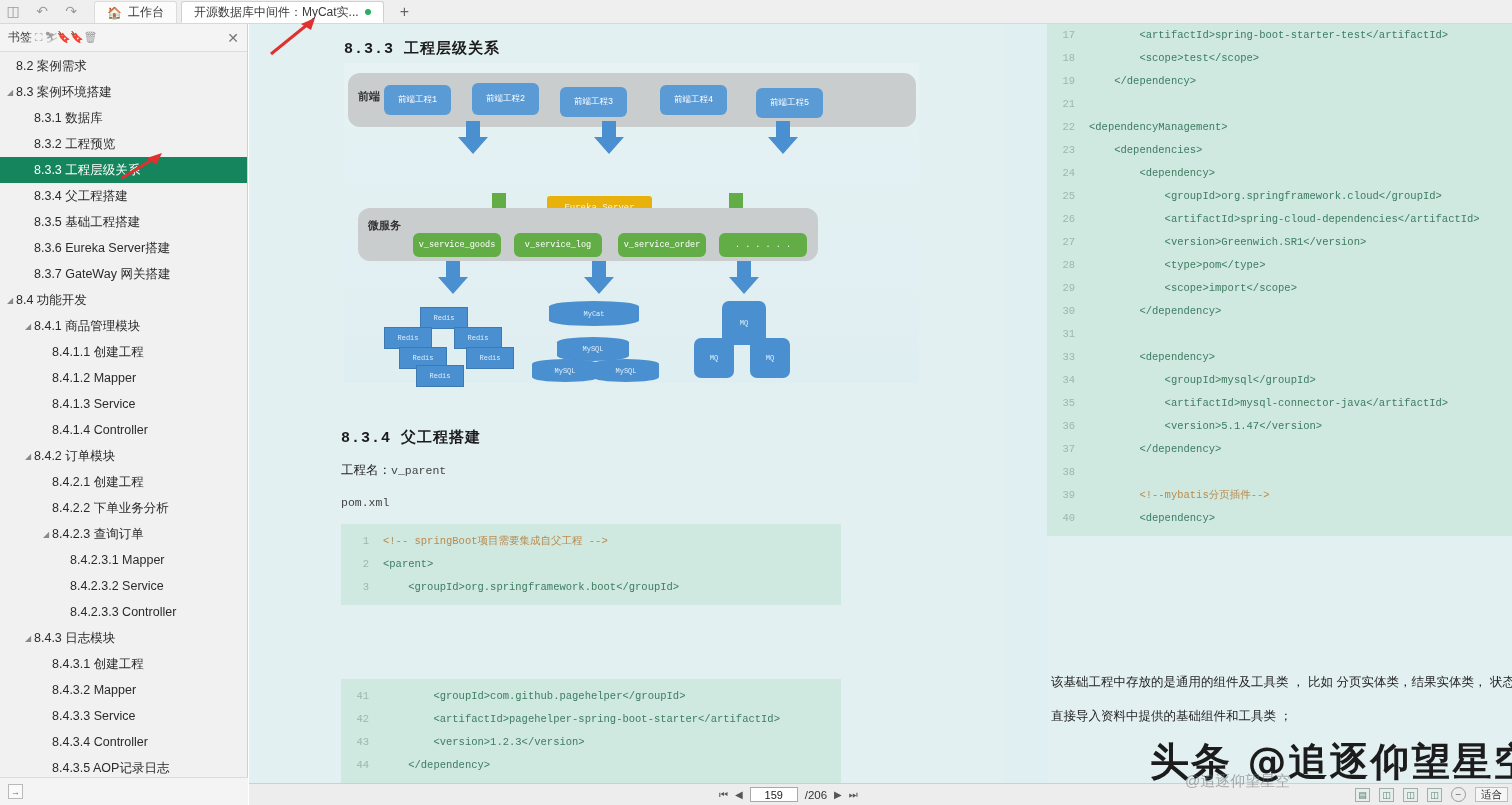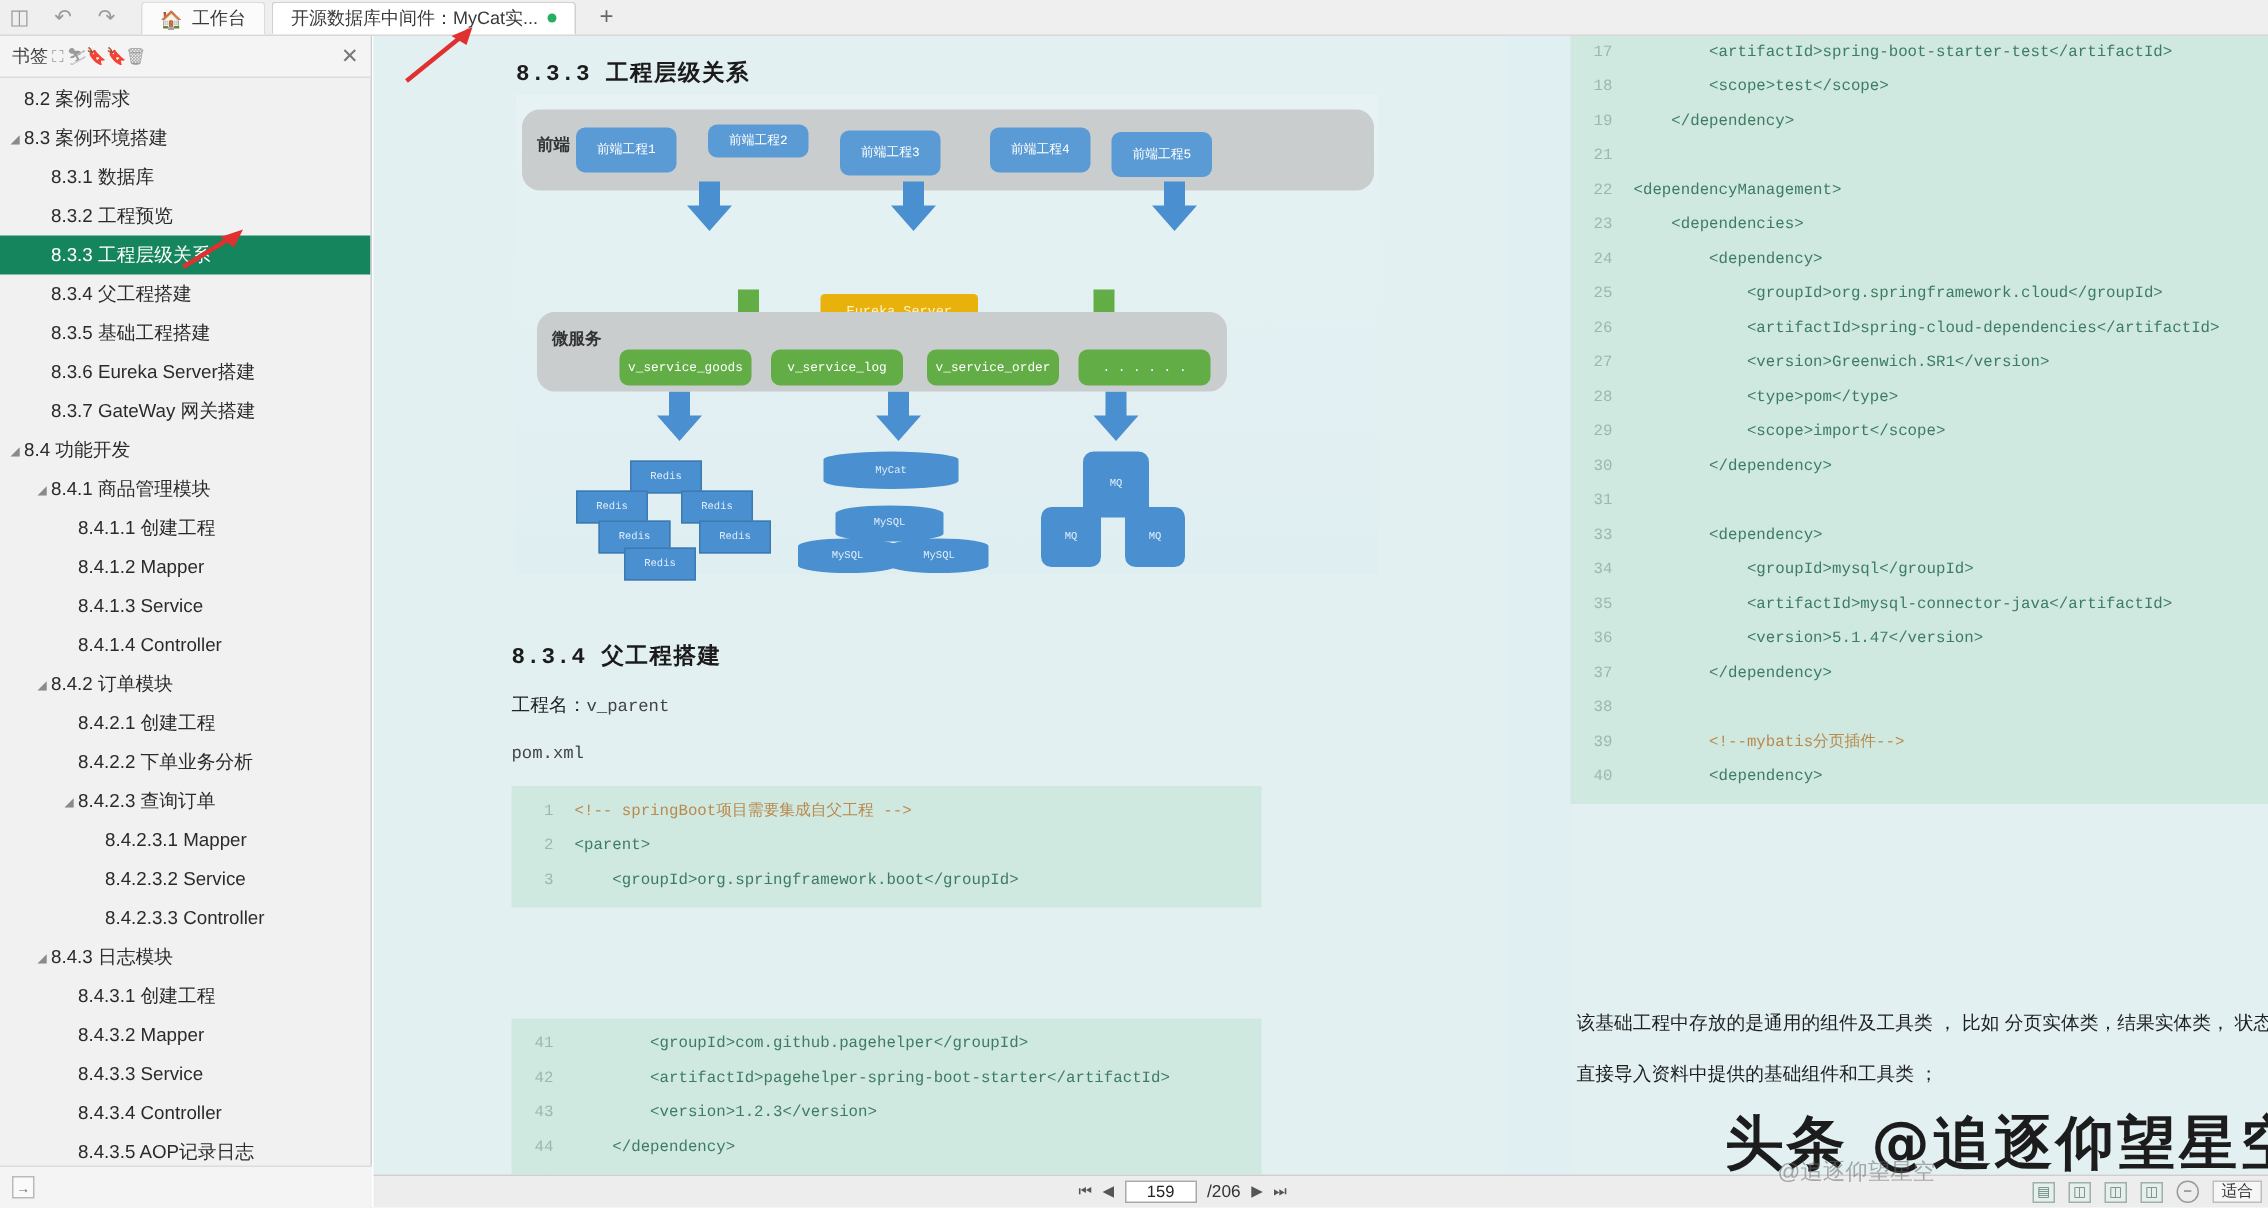--- a/index.html
+++ b/index.html
@@ -266,24 +266,24 @@
 
   <div class="page left">
     <h3 class="sec" style="position:absolute;left:95px;top:15px;">8.3.3  工程层级关系</h3>
 
     <div class="diag">
 
       <div class="grp" style="left:4px;top:10px;width:568px;height:54px;"></div>
       <div class="grp-lbl" style="left:14px;top:26px;">前端</div>
 
       <div class="bx blue" style="left:40px;top:22px;width:67px;height:30px;">前端工程1</div>
-      <div class="bx blue" style="left:128px;top:20px;width:67px;height:22px;">前端工程2</div>
+      <div class="bx blue" style="left:128px;top:20px;width:67px;height:32px;">前端工程2</div>
       <div class="bx blue" style="left:216px;top:24px;width:67px;height:30px;">前端工程3</div>
       <div class="bx blue" style="left:316px;top:22px;width:67px;height:30px;">前端工程4</div>
-      <div class="bx blue" style="left:397px;top:25px;width:67px;height:30px;">前端工程5</div>
+      <div class="bx blue" style="left:412px;top:25px;width:67px;height:30px;">前端工程5</div>
 
       <svg width="575" height="320" style="position:absolute;left:0;top:0;pointer-events:none;">
         <g fill="#4a8fcf">
           <path d="M122 58 h14 v16 h8 l-15 17 -15 -17 h8 z"></path>
           <path d="M258 58 h14 v16 h8 l-15 17 -15 -17 h8 z"></path>
           <path d="M432 58 h14 v16 h8 l-15 17 -15 -17 h8 z"></path>
           <path d="M102 150 h0"></path>
         </g>
         <g fill="#62ad46">
           <path d="M148 130 h14 v16 h8 l-15 17 -15 -17 h8 z"></path>

